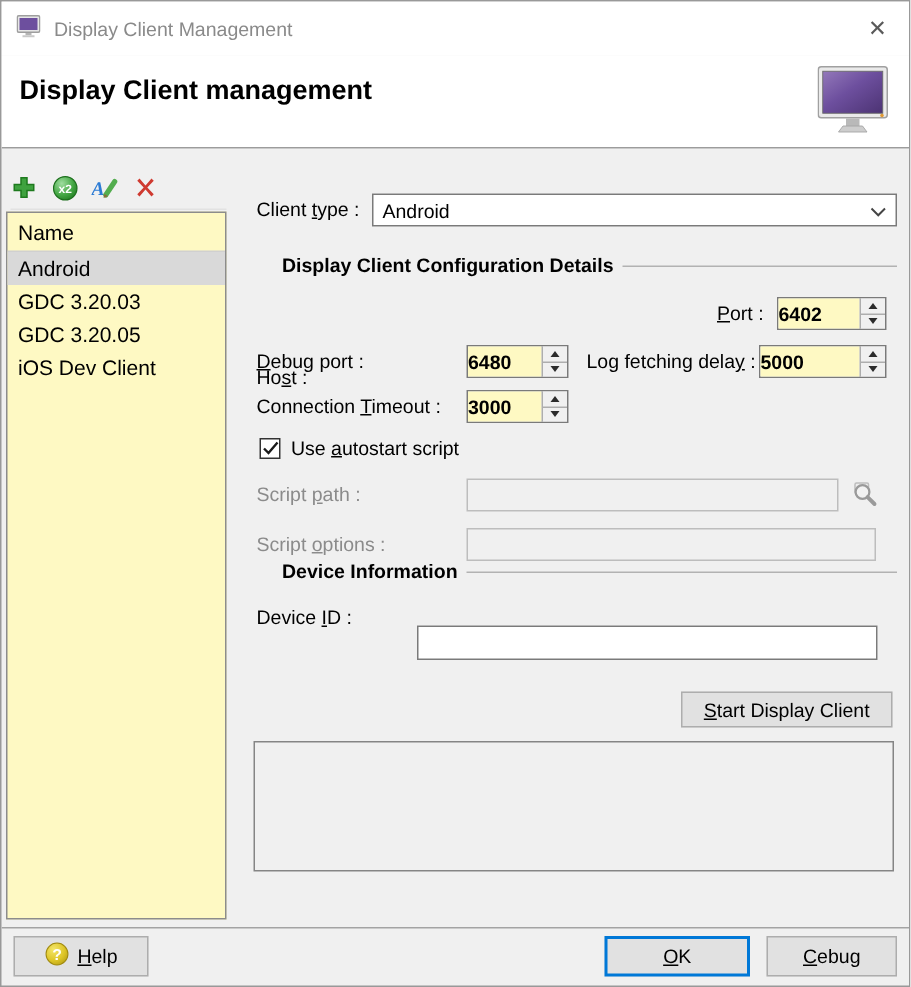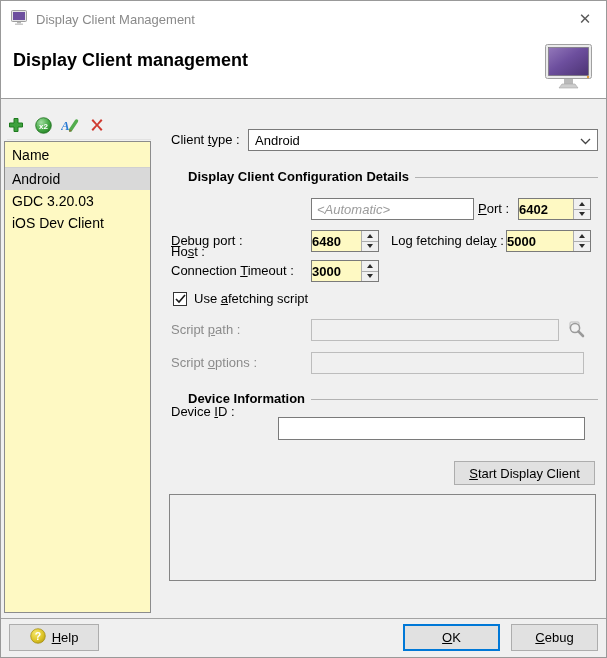--- a/index.html
+++ b/index.html
@@ -138,40 +138,40 @@
       <svg width="16" height="16" viewBox="0 0 16 16">
         <path d="M2.5 3.5 L6.8 8 L2.5 12.5 L4 14 L8 9.3 L12 14 L13.5 12.5 L9.2 8 L13.5 3.5 L12 2 L8 6.7 L4 2z" fill="#cf3a30"></path>
       </svg>
     </span>
   </div>
 
   <div class="listbox">
     <div class="list-hdr">Name</div>
     <div class="list-row selected">Android</div>
     <div class="list-row">GDC 3.20.03</div>
+    <div class="list-row">GDC 3.20.05</div>
     <div class="list-row">iOS Dev Client</div>
   </div>
 
   <span class="frm-label" style="left:170px;top:128px;"><span>Client </span><span class="mn">t</span><span>ype :</span></span>
   <div class="combo">
     <span class="combo-val">Android</span>
     <span>
       <svg width="11" height="7" viewBox="0 0 11 7">
         <polyline points="1,1 5.5,5.5 10,1" fill="none" stroke="#444" stroke-width="1.3"></polyline>
       </svg>
     </span>
   </div>
 
   <div class="group-hdr" style="top:168px;">
     <span class="gtitle">Display Client Configuration Details</span>
     <span class="gline"></span>
   </div>
 
   <span class="frm-label" style="left:170px;top:197px;margin-top:43px;"><span>Ho</span><span class="mn">s</span><span>t :</span></span>
-  <input class="tbox" style="left: 310px; top: 197px; width: 163px;" type="text" placeholder="&lt;Automatic&gt;">
   <span class="frm-label" style="left:477px;top:197px;"><span></span><span class="mn">P</span><span>ort :</span></span>
   <div class="spinbox" style="left:517px;top:197px;width:73px;">
     <input value="6402" style="">
     <div class="spin-btns">
       <div class="spin-btn up">
           <i class="tri-up"></i>
         </div>
       <div class="spin-btn">
           <i class="tri-down"></i>
         </div>
@@ -215,37 +215,37 @@
         </div>
     </div>
   </div>
 
   <div class="chk-row">
     <span class="chk">
       <svg width="11" height="10" viewBox="0 0 11 10">
         <polyline points="1,5 4,8 10,1" fill="none" stroke="#1a1a1a" stroke-width="1.6"></polyline>
       </svg>
     </span>
-    <span><span>Use </span><span class="mn">a</span><span>fetching script</span></span>
+    <span><span>Use </span><span class="mn">a</span><span>utostart script</span></span>
   </div>
 
   <span class="frm-label dis" style="left:170px;top:318px;"><span>Script </span><span class="mn">p</span><span>ath :</span></span>
   <input class="tbox" style="left: 310px; top: 318px; width: 248px;" type="text" disabled="" value="">
   <span style="position:absolute;left:566px;top:319px;">
     <svg width="19" height="19" viewBox="0 0 19 19">
       <rect x="3" y="2" width="9" height="7" rx="1" fill="#ededed" stroke="#bdbdbd"></rect>
       <circle cx="8" cy="8" r="4.6" fill="#f2f2f2" stroke="#9a9a9a" stroke-width="1.5"></circle>
       <line x1="11.4" y1="11.4" x2="16" y2="16" stroke="#9a9a9a" stroke-width="2.6" stroke-linecap="round"></line>
     </svg>
   </span>
 
   <span class="frm-label dis" style="left:170px;top:351px;"><span>Script </span><span class="mn">o</span><span>ptions :</span></span>
   <input class="tbox" style="left: 310px; top: 351px; width: 273px;" type="text" disabled="" value="">
 
-  <div class="group-hdr" style="top:390px;">
+  <div class="group-hdr" style="top:372px;">
     <span class="gtitle">Device Information</span>
     <span class="gline"></span>
   </div>
 
   <span class="frm-label" style="left:170px;top:400px;text-align:center;"><span>Device </span><span class="mn">I</span><span>D :</span></span>
   <input class="tbox" style="left: 277px; top: 416px; width: 307px; height: 23px;" type="text" value="">
 
   <button class="btn" style="left:453px;top:460px;width:141px;height:24px;">
       <span><span></span><span class="mn">S</span><span>tart Display Client</span></span>
     </button>

